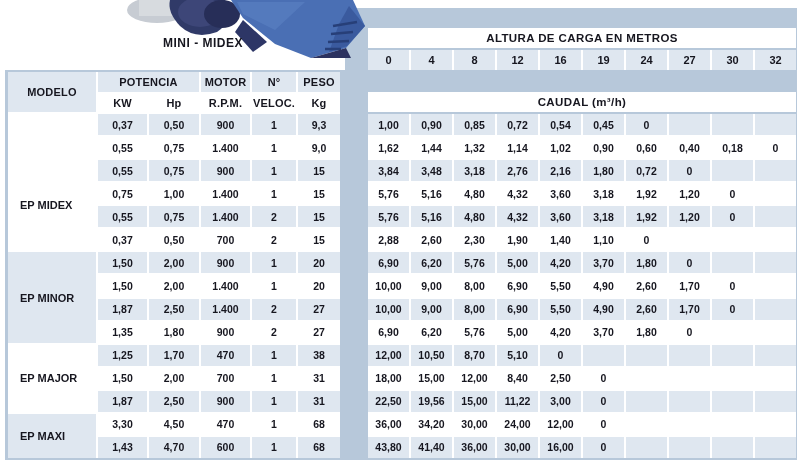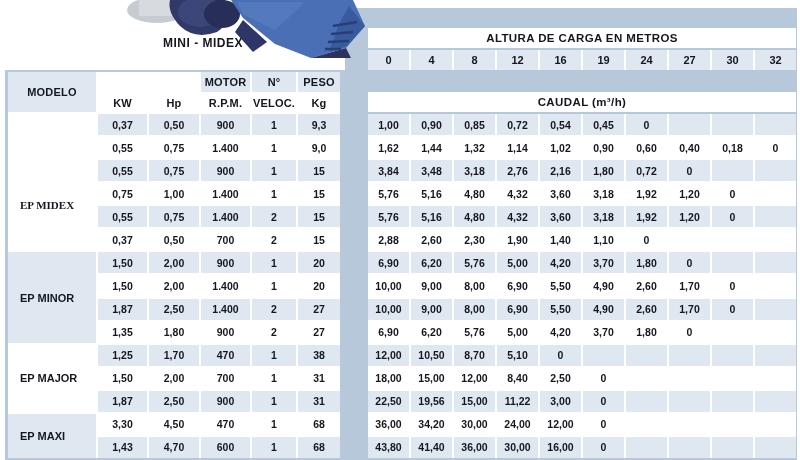--- a/index.html
+++ b/index.html
@@ -62,40 +62,41 @@
     <path d="M224,6 L240,26 L222,46 L204,52 L214,24 Z" fill="#3a5a9e"></path>
     <path d="M208,26 L232,22 M206,34 L228,32 M203,42 L224,41 M200,49 L216,49" stroke="#273f78" stroke-width="2.5" fill="none"></path>
     <path d="M118,20 L142,42 L128,52 L110,32 Z" fill="#2d3666"></path>
     <path d="M186,58 L221,48 L226,58 Z" fill="#2b3260"></path>
   </svg>
   <div id="pump-caption">MINI - MIDEX</div>
 
   <div class="panel" id="panel-left">
     <div id="left-grid">
       <div class="cell hcell t c-modelo">MODELO</div>
+      <div class="cell hcell t c-potencia">POTENCIA</div>
       <div class="cell hcell t c-motor">MOTOR</div>
       <div class="cell hcell t c-num">N°</div>
       <div class="cell hcell t c-peso">PESO</div>
       <div class="cell hcell w c-kw">KW</div>
       <div class="cell hcell w c-hp">Hp</div>
       <div class="cell hcell w c-rpm">R.P.M.</div>
       <div class="cell hcell w c-veloc">VELOC.</div>
       <div class="cell hcell w c-kg">Kg</div>
 
         <div class="cell t" style="grid-area: 3 / 2;">0,37</div>
         <div class="cell t" style="grid-area: 3 / 3;">0,50</div>
         <div class="cell t" style="grid-area: 3 / 4;">900</div>
         <div class="cell t" style="grid-area: 3 / 5;">1</div>
         <div class="cell t" style="grid-area: 3 / 6;">9,3</div>
         <div class="cell w" style="grid-area: 4 / 2;">0,55</div>
         <div class="cell w" style="grid-area: 4 / 3;">0,75</div>
         <div class="cell w" style="grid-area: 4 / 4;">1.400</div>
         <div class="cell w" style="grid-area: 4 / 5;">1</div>
         <div class="cell w" style="grid-area: 4 / 6;">9,0</div>
-        <div class="cell model-cell w" style="grid-area: 5 / 1 / span 4; font-family: Liberation Serif, serif;">EP MIDEX</div>
+        <div class="cell model-cell w" style="grid-area: 5 / 1 / span 4;">EP MIDEX</div>
         <div class="cell t" style="grid-area: 5 / 2;">0,55</div>
         <div class="cell t" style="grid-area: 5 / 3;">0,75</div>
         <div class="cell t" style="grid-area: 5 / 4;">900</div>
         <div class="cell t" style="grid-area: 5 / 5;">1</div>
         <div class="cell t" style="grid-area: 5 / 6;">15</div>
         <div class="cell w" style="grid-area: 6 / 2;">0,75</div>
         <div class="cell w" style="grid-area: 6 / 3;">1,00</div>
         <div class="cell w" style="grid-area: 6 / 4;">1.400</div>
         <div class="cell w" style="grid-area: 6 / 5;">1</div>
         <div class="cell w" style="grid-area: 6 / 6;">15</div>

